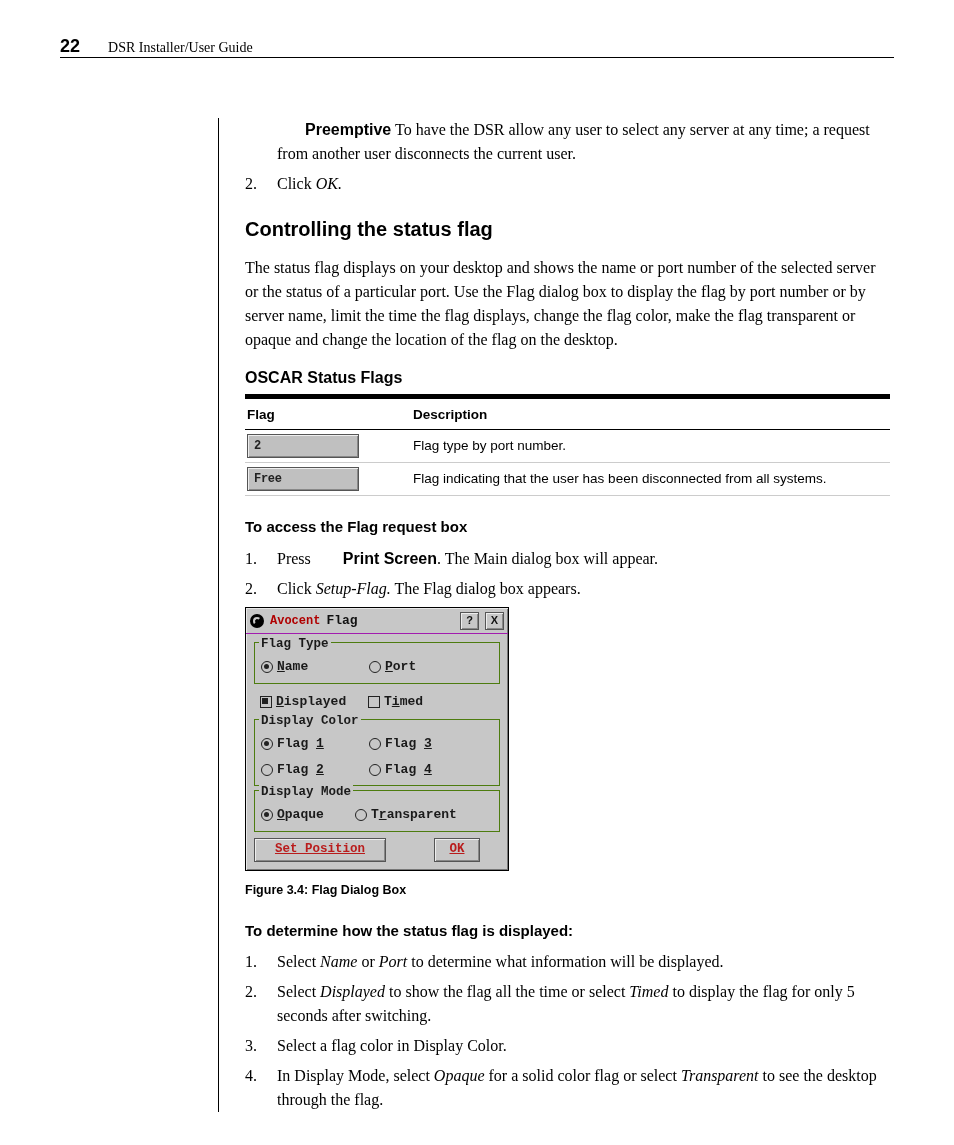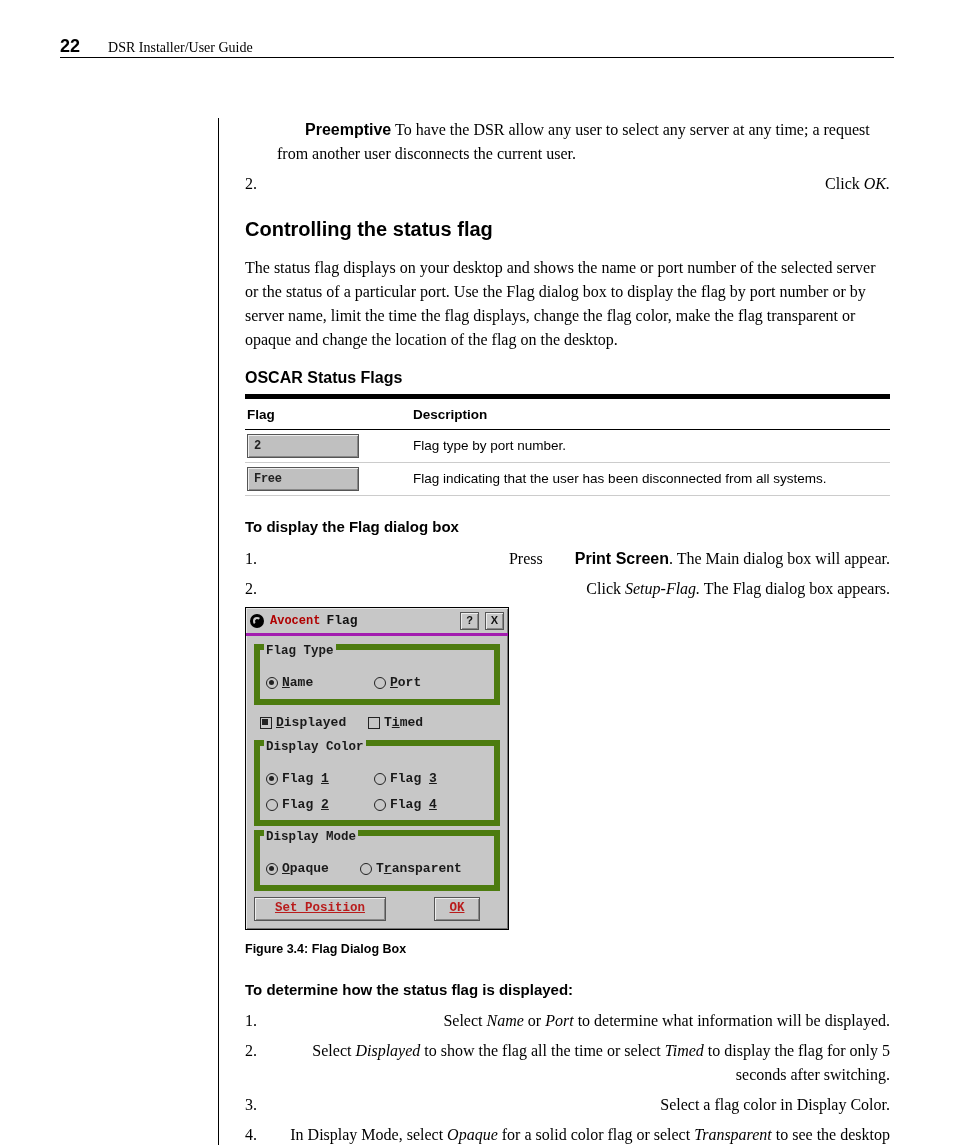--- a/index.html
+++ b/index.html
@@ -46,21 +46,20 @@
   }
   .ol li {
     display: flex;
     margin-bottom: 6px;
   }
   .ol .num {
     min-width: 32px;
   }
   .ol .txt {
     flex: 1;
-    text-align: right;
   }
   .bold-inline {
     font-family: Arial, Helvetica, sans-serif;
     font-weight: 700;
     margin-left: 28px;
   }
   .italic-inline {
     font-style: italic;
   }
   h3.section-heading {
@@ -130,21 +129,21 @@
     font-family: 'Courier New', monospace;
     font-weight: 700;
     font-size: 13px;
     color: #1a1a1a;
   }
   .dialog .titlebar {
     display: flex;
     align-items: center;
     padding: 3px 4px;
     gap: 6px;
-    border-bottom: 3px solid #a21caf;
+    border-bottom: 1px solid #a21caf;
   }
   .dialog .titlebar .logo {
     width: 14px; height: 14px;
     background: #000;
     border-radius: 50%;
     display:inline-block;
     position:relative;
   }
   .dialog .titlebar .logo::after{
     content:"";
@@ -174,23 +173,23 @@
     box-shadow: inset 1px 1px 0 #eee, inset -1px -1px 0 #888;
     text-align:center;
     font-family: Arial, sans-serif;
     font-size:11px;
     font-weight:700;
     line-height:14px;
     color:#111;
   }
   .dialog .body { padding: 4px 8px 8px 8px; }
   .fieldset {
-    border: 6px solid #4d7c0f;
+    border: 1px solid #4d7c0f;
     margin: 4px 0;
-    padding: 21px 6px 6px 6px;
+    padding: 12px 6px 6px 6px;
     position: relative;
   }
   .fieldset .legend {
     position: absolute;
     top: -8px;
     left: 4px;
     background: #c7c7c7;
     padding: 0 2px;
     font-size: 12.5px;
   }
@@ -286,21 +285,21 @@
           <td><span class="flag-img">2</span></td>
           <td>Flag type by port number.</td>
         </tr>
         <tr>
           <td><span class="flag-img">Free</span></td>
           <td>Flag indicating that the user has been disconnected from all systems.</td>
         </tr>
       </tbody>
     </table>
 
-    <h4 class="sub-heading">To display the Flag dialog box</h4>
+    <h4 class="sub-heading">To access the Flag request box</h4>
     <ul class="ol">
       <li>
         <span class="num">1.</span>
         <span class="txt"><span>Press </span><span class="bold-inline">Print Screen</span><span>. The Main dialog box will appear.</span></span>
       </li>
       <li>
         <span class="num">2.</span>
         <span class="txt"><span>Click </span><span class="italic-inline">Setup-Flag.</span><span> The Flag dialog box appears.</span></span>
       </li>
     </ul>

